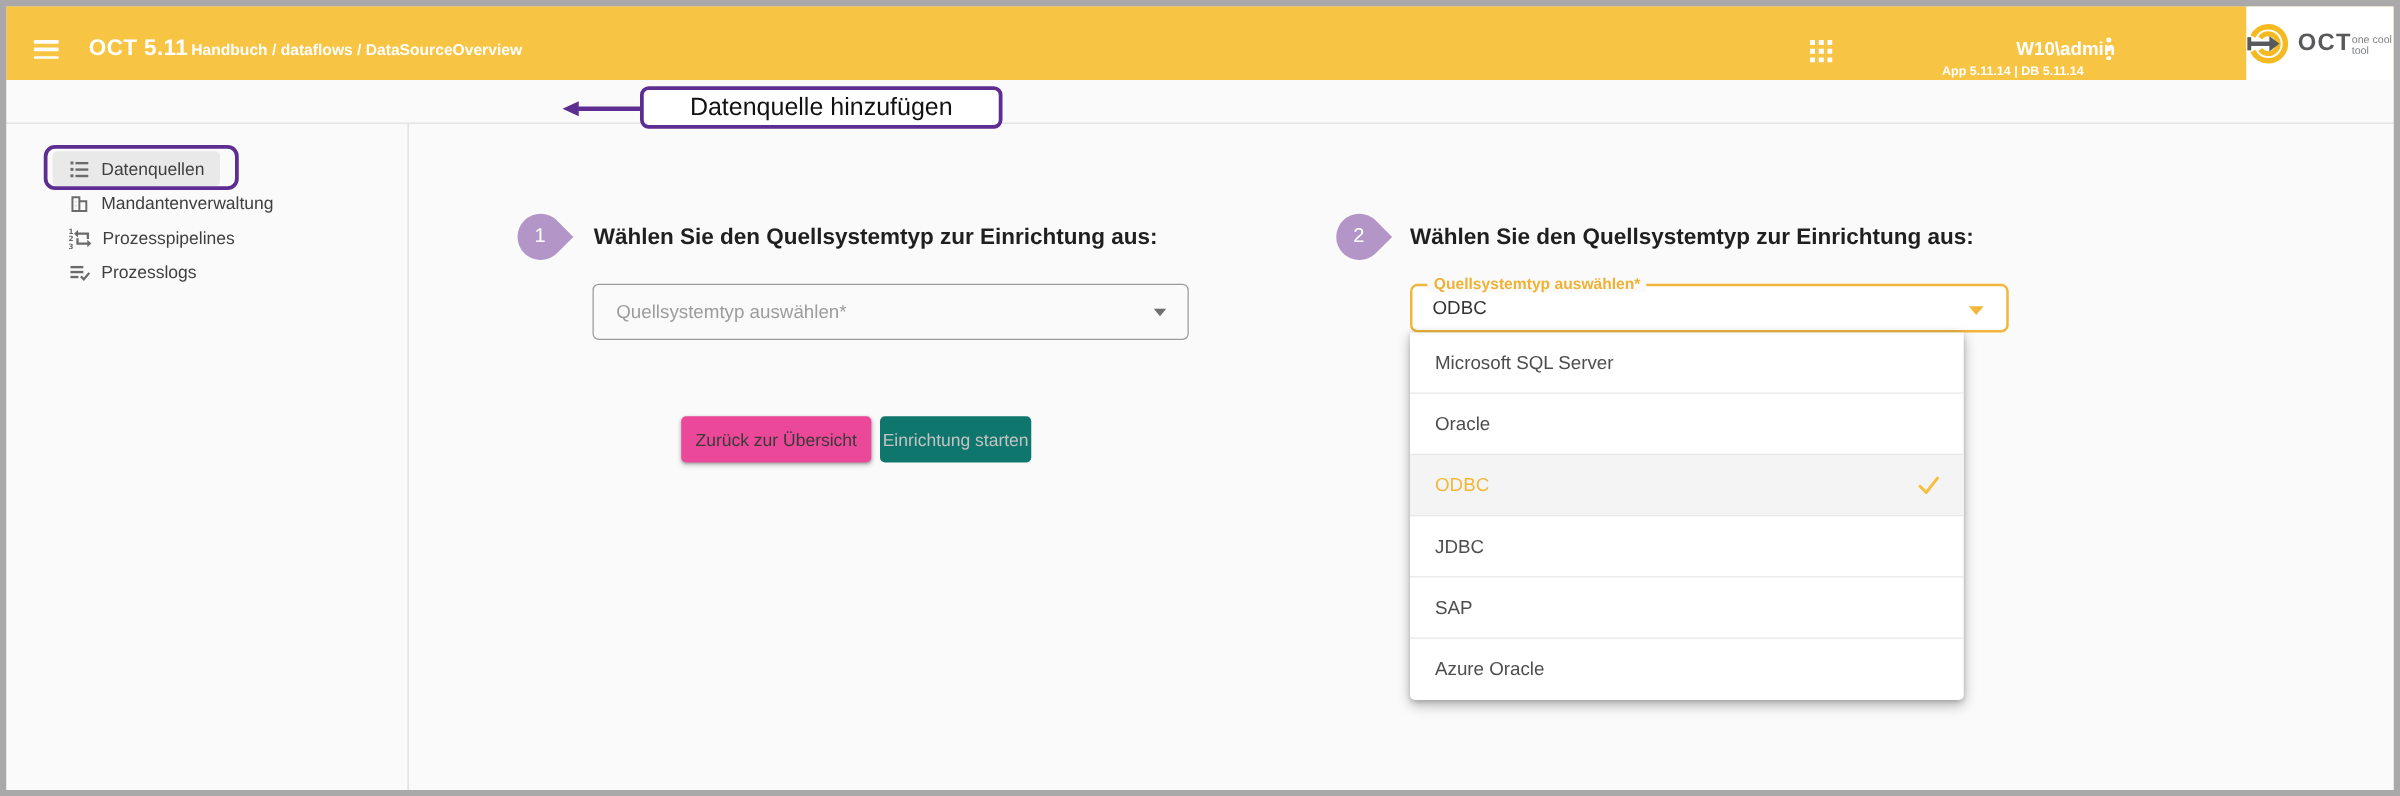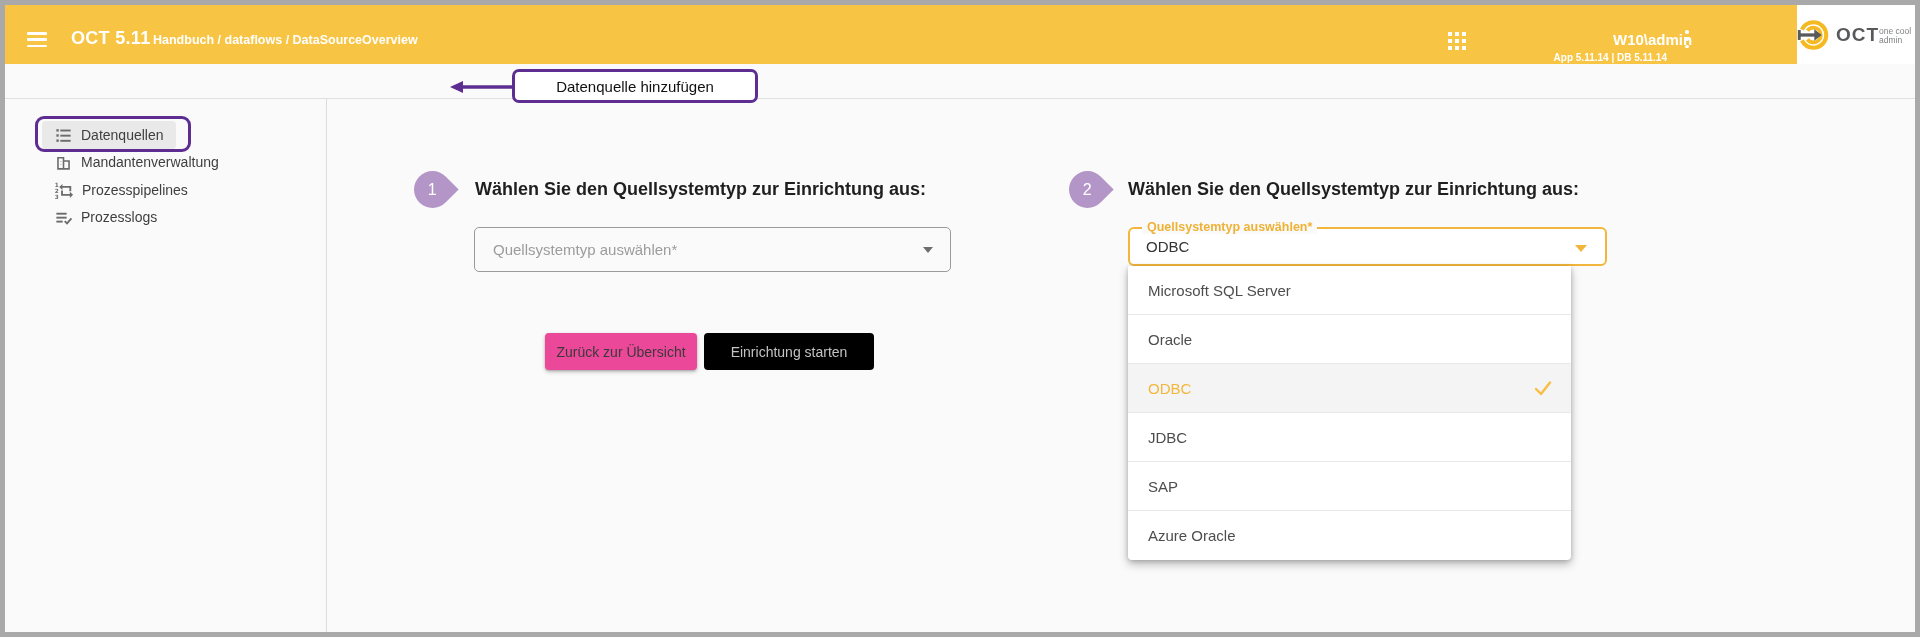--- a/index.html
+++ b/index.html
@@ -25,41 +25,41 @@
 
   
   .toolbar { position: absolute; left: 5px; top: 64px; width: 1910px; height: 35px; background: #fafafa; border-bottom: 1px solid #e0e0e0; z-index: 1; }
   .v-divider { position: absolute; left: 326px; top: 64px; width: 1px; height: 568px; background: #dcdcdc; }
   .toolbar-sep { position: absolute; left: 371px; top: 68px; width: 1px; height: 27px; background: #dcdcdc; }
   .drag-handle { position: absolute; left: 311px; top: 75px; display: flex; gap: 3px; cursor: col-resize; }
   .drag-handle i { width: 2px; height: 13px; background: #9e9e9e; }
   .plus-btn { position: absolute; left: 338px; top: 68px; width: 26px; height: 28px; display: flex; align-items: center; justify-content: center; font-size: 24px; font-weight: 300; color: #6f6f6f; cursor: pointer; background: transparent; border: none; }
 
   
-  .ann-box-toolbar { position: absolute; left: 512px; top: 69px; width: 246px; height: 34px; background: #fff; border: 3px solid #5e2d91; border-radius: 7px; display: flex; align-items: center; justify-content: center; font-size: 15px; color: #111; z-index: 6; }
+  .ann-box-toolbar { position: absolute; left: 512px; top: 69px; width: 290px; height: 34px; background: #fff; border: 3px solid #5e2d91; border-radius: 7px; display: flex; align-items: center; justify-content: center; font-size: 20px; color: #111; z-index: 6; }
   .ann-arrow { position: absolute; left: 450px; top: 80px; z-index: 6; }
   .ann-box-sidebar { position: absolute; left: 35px; top: 116px; width: 156px; height: 36px; border: 3px solid #5e2d91; border-radius: 9px; z-index: 6; pointer-events: none; }
 
   
   .side-item { position: absolute; left: 42px; height: 28px; display: flex; align-items: center; gap: 8px; padding: 0 12px; font-size: 14px; color: #3f3f3f; cursor: pointer; white-space: nowrap; }
   .side-item.selected { background: #e9e9e9; border-radius: 4px; }
   .side-item svg { flex: 0 0 auto; }
 
   
   .badge { position: absolute; width: 37px; height: 37px; background: #b495c7; border-radius: 50% 0 50% 50%; transform: rotate(45deg); display: flex; align-items: center; justify-content: center; }
   .badge span { transform: rotate(-45deg); color: #fff; font-size: 16px; }
   .step-heading { position: absolute; font-size: 18px; font-weight: 700; color: #1f1f1f; line-height: 21px; }
 
   .select-plain { position: absolute; left: 474px; top: 227px; width: 477px; height: 45px; border: 1px solid #9a9a9a; border-radius: 5px; background: #fafafa; display: flex; align-items: center; padding: 0 18px; cursor: pointer; }
   .select-plain .ph { font-size: 15px; color: #9c9c9c; }
   .caret-gray { position: absolute; right: 17px; top: 19px; width: 0; height: 0; border-left: 5px solid transparent; border-right: 5px solid transparent; border-top: 6px solid #6e6e6e; }
 
   .btn-row button { position: absolute; top: 333px; height: 37px; border: none; border-radius: 4px; font-family: inherit; font-size: 14px; font-weight: 500; cursor: pointer; }
   .btn-back { left: 545px; width: 152px; background: #ec4899; color: #3a3a3a; box-shadow: 0 2px 4px rgba(0,0,0,.22), 0 1px 2px rgba(0,0,0,.18); }
-  .btn-start { left: 704px; width: 170px; background: #000000; color: #c3c3c3; cursor: default; }
+  .btn-start { left: 704px; width: 121px; background: #0f766e; color: #c3c3c3; cursor: default; }
 
   .select-focused { position: absolute; left: 1128px; top: 227px; width: 479px; height: 39px; border: 2px solid #f2b63c; border-radius: 6px; background: #fff; display: flex; align-items: center; padding: 0 16px; cursor: pointer; }
   .select-focused .float-label { position: absolute; top: -9px; left: 12px; background: #fafafa; padding: 0 5px; font-size: 12.5px; font-weight: 700; color: #efb236; }
   .select-focused .value { font-size: 15px; color: #333; }
   .caret-amber { position: absolute; right: 18px; top: 16px; width: 0; height: 0; border-left: 6px solid transparent; border-right: 6px solid transparent; border-top: 7px solid #f2b63c; }
 
   
   .dropdown { position: absolute; left: 1128px; top: 266px; width: 443px; background: #fff; z-index: 4; box-shadow: 0 4px 10px rgba(0,0,0,.28), 0 1px 4px rgba(0,0,0,.16); border-radius: 0 0 4px 4px; list-style: none; }
   .dropdown li { position: relative; height: 49px; display: flex; align-items: center; padding: 0 20px; font-size: 15px; color: #4d4d4d; border-bottom: 1px solid #e8e8e8; cursor: pointer; }
   .dropdown li:last-child { border-bottom: none; }
@@ -106,21 +106,21 @@
   <div class="logo-panel">
     <svg width="42" height="42" viewBox="0 0 40 40">
       <circle cx="20" cy="20" r="15.5" fill="none" stroke="#f5b921" stroke-width="5" pathLength="100" stroke-dasharray="43 14"></circle>
       <circle cx="20" cy="20" r="9" fill="none" stroke="#f5b921" stroke-width="4.5" pathLength="100" stroke-dasharray="40 20"></circle>
       <rect x="1" y="14" width="3.5" height="12" fill="#58595b"></rect>
       <rect x="2" y="18" width="21" height="4" fill="#58595b"></rect>
       <polygon points="21,13 30,20 21,27" fill="#58595b"></polygon>
     </svg>
     <div class="logo-text">
       <span class="logo-oct">OCT</span>
-      <span class="logo-tag">one cool admin</span>
+      <span class="logo-tag">one cool tool</span>
     </div>
   </div>
 
   <div class="toolbar"></div>
   <div class="v-divider"></div>
   <div class="toolbar-sep"></div>
   <div class="drag-handle">
       <i></i>
       <i></i>
     </div>

